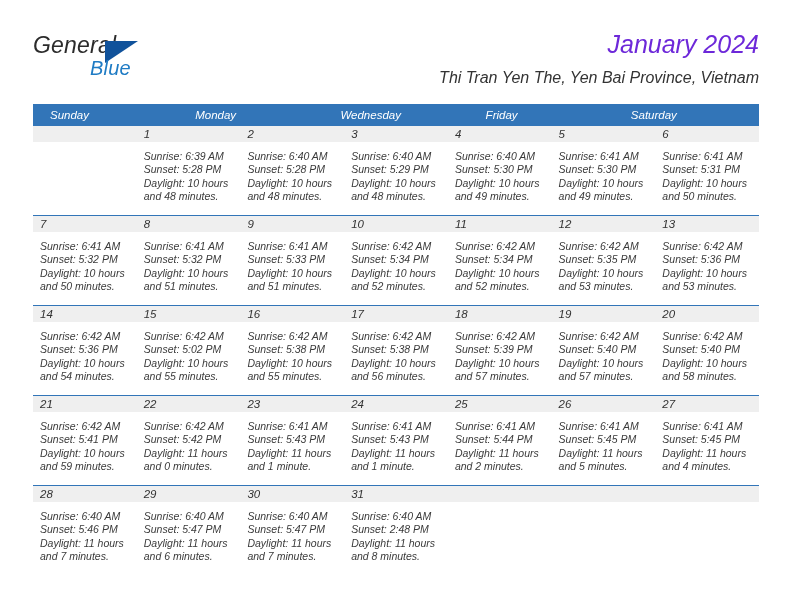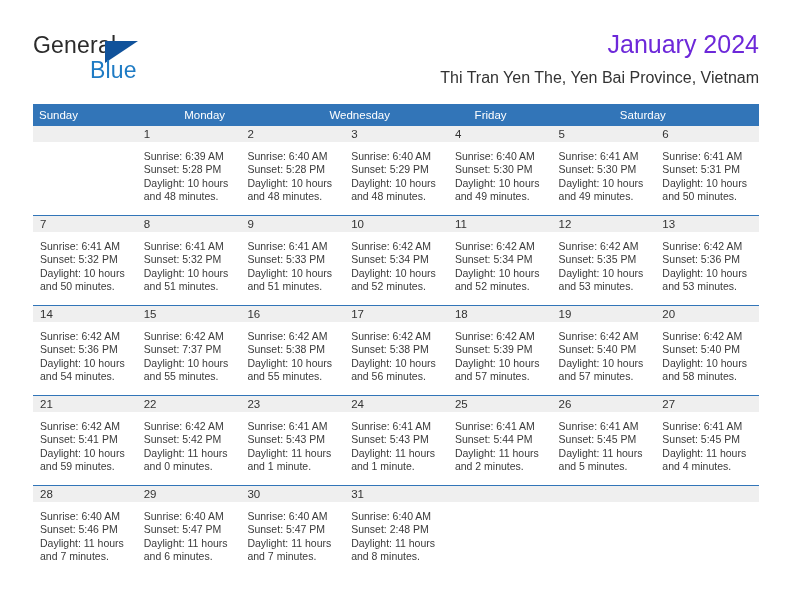--- a/index.html
+++ b/index.html
@@ -12,20 +12,21 @@
     background: #ffffff;
     font-family: "Liberation Sans", sans-serif;
     color: #222222;
     overflow: hidden;
   }
   .page {
     position: relative;
     width: 792px;
     height: 504px;
     box-sizing: border-box;
+    font-style: italic;
   }
 
   
   .top {
     position: absolute;
     left: 33px;
     top: 28px;
     right: 33px;
     height: 70px;
   }
@@ -42,21 +43,21 @@
     top: 0;
     font-size: 23px;
     letter-spacing: 0.2px;
     color: #2b2b2b;
     font-family: "Liberation Sans", sans-serif;
   }
   .brand-blue {
     position: absolute;
     left: 57px;
     top: 25px;
-    font-size: 23px;
+    font-size: 20px;
     letter-spacing: 0.2px;
     color: #1e7bc4;
     font-family: "Liberation Sans", sans-serif;
   }
   .brand-tri {
     position: absolute;
     left: 72px;
     top: 9px;
     width: 0;
     height: 0;
@@ -94,21 +95,21 @@
   .dow-row {
     display: flex;
     background: #3275b8;
     height: 22px;
   }
   .dow {
     flex: 1 1 0;
     color: #ffffff;
     font-size: 11.5px;
     line-height: 22px;
-    padding-left: 6px;
+    padding-left: 17px;
     box-sizing: border-box;
     white-space: nowrap;
   }
 
   .week {
     position: relative;
     border-top: 1px solid #3275b8;
   }
   .week:first-of-type {
     border-top: none;
@@ -327,21 +328,21 @@
                 <div>Sunrise: 6:42 AM</div>
                 <div>Sunset: 5:36 PM</div>
                 <div>Daylight: 10 hours</div>
                 <div>and 54 minutes.</div>
               </div>
             </div>
             <div class="cell">
               <div class="daynum">15</div>
               <div class="lines">
                 <div>Sunrise: 6:42 AM</div>
-                <div>Sunset: 7:37 PM</div>
+                <div>Sunset: 5:02 PM</div>
                 <div>Daylight: 10 hours</div>
                 <div>and 55 minutes.</div>
               </div>
             </div>
             <div class="cell">
               <div class="daynum">16</div>
               <div class="lines">
                 <div>Sunrise: 6:42 AM</div>
                 <div>Sunset: 5:38 PM</div>
                 <div>Daylight: 10 hours</div>

